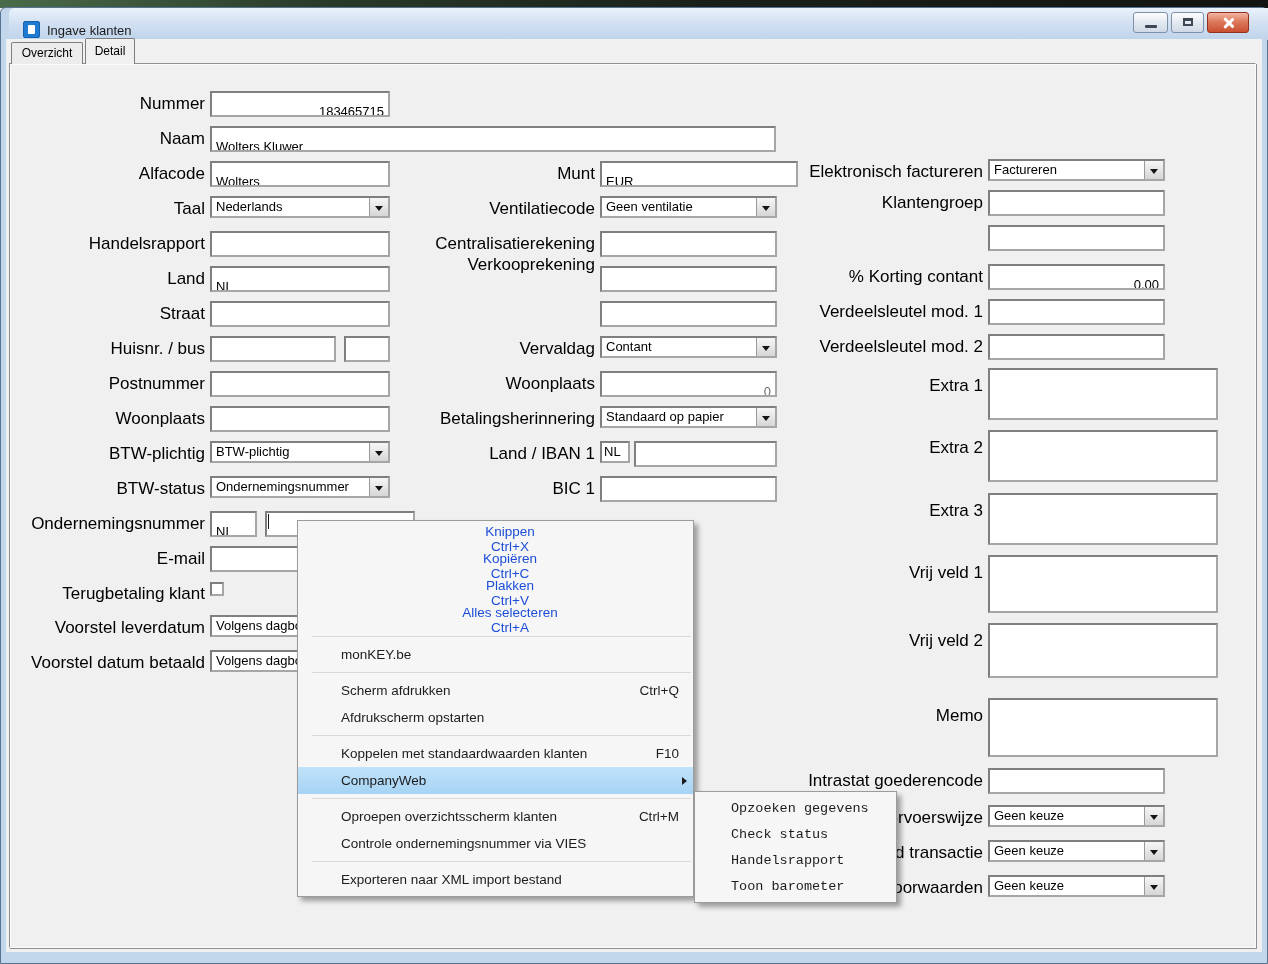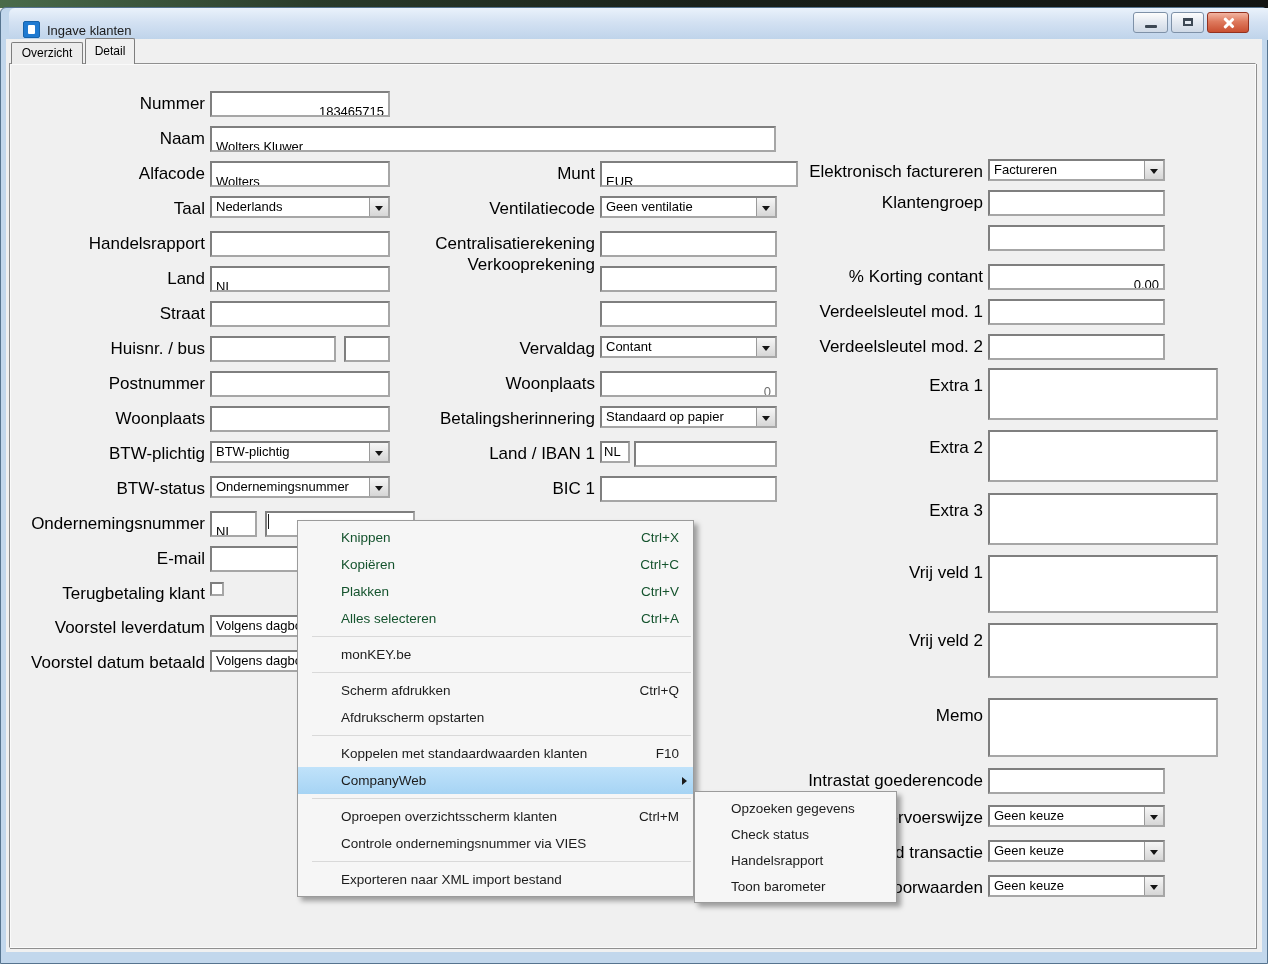--- a/index.html
+++ b/index.html
@@ -58,28 +58,28 @@
   .dd .btn::after{content:"";border-left:4px solid transparent;border-right:4px solid transparent;border-top:5px solid #141414;margin-top:2px;}
   .cb{position:absolute;width:14px;height:14px;box-sizing:border-box;background:#fff;
     border:2px solid;border-color:#7f7f7f #a6a6a6 #a6a6a6 #7f7f7f;}
   .caret{position:absolute;width:1px;height:15px;background:#1a1a1a;}
   
   .menu{position:absolute;left:297px;top:520px;width:397px;z-index:20;background:#f6f6f6;
     border:1px solid #9b9b9b;box-shadow:4px 4px 5px rgba(0,0,0,0.35);padding:3px 0;box-sizing:border-box;}
   .mi{height:27px;display:flex;align-items:center;justify-content:space-between;
     padding:0 14px 0 43px;font-size:13.5px;color:#1c1c1c;position:relative;}
   .mi .sc{color:#1c1c1c;font-size:13.5px;}
-  .mi.disabled,.mi.disabled .sc{color:#14532d;}
+  .mi.disabled,.mi.disabled .sc{color:#1d4ed8;flex-direction:column;}
   .mi.hl{background:linear-gradient(#c0e2fa,#a6d4f4);}
   .mi .subarrow{position:absolute;right:6px;top:50%;margin-top:-4px;width:0;height:0;
     border-top:4px solid transparent;border-bottom:4px solid transparent;border-left:5px solid #1c1c1c;}
   .msep{height:1px;background:#d9d9d9;margin:4px 2px 4px 14px;}
   
   .submenu{position:absolute;left:694px;top:791px;width:203px;z-index:30;background:#f6f6f6;
-    border:1px solid #9b9b9b;box-shadow:4px 4px 5px rgba(0,0,0,0.35);padding:3px 0;box-sizing:border-box;}
+    border:1px solid #9b9b9b;box-shadow:4px 4px 5px rgba(0,0,0,0.35);padding:3px 0;box-sizing:border-box;font-family:Liberation Mono, monospace;}
   .smi{height:26px;display:flex;align-items:center;padding-left:36px;font-size:13.5px;color:#1c1c1c;}
 </style>
 </head>
 <body>
 
 <div class="desktop-strip"></div>
 
 <div class="window-frame"></div>
 <div class="titlebar">
   <span class="app-icon"></span>

